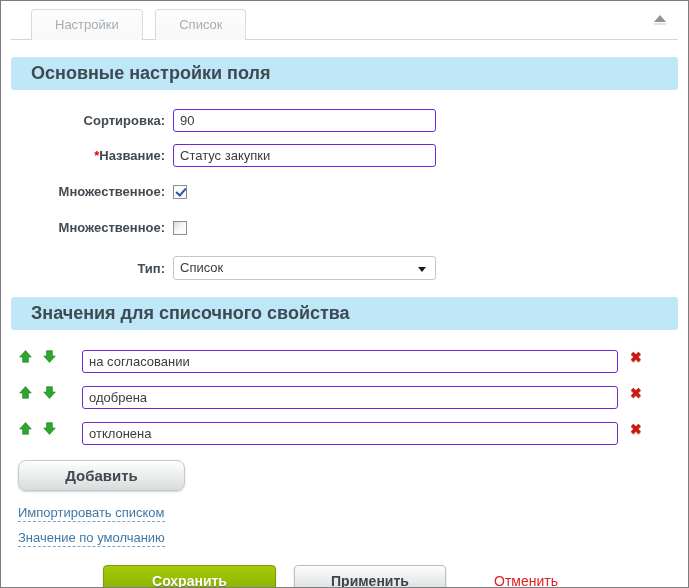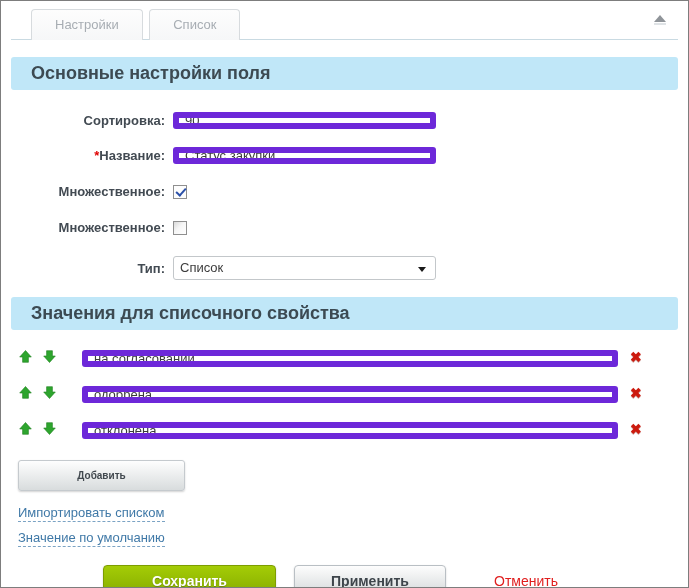--- a/index.html
+++ b/index.html
@@ -23,21 +23,21 @@
     padding:8px 0 0 20px;
     border-bottom:1px solid #c9dae2;
     height:39px;
   }
   .tab {
     display:inline-block;
     vertical-align:bottom;
     height:31px;
     line-height:30px;
     padding:0 23px;
-    margin-right:2px;
+    margin-right:8px;
     border:1px solid #d7dbde;
     border-bottom:none;
     border-radius:4px 4px 0 0;
     background:linear-gradient(#fdfdfd,#f6f7f8);
     color:#a7adb3;
     font-size:13px;
     cursor:pointer;
   }
   .collapse-arrow {
     position:absolute;
@@ -83,22 +83,22 @@
     text-align:right;
     font-size:13px;
     font-weight:bold;
     color:#424a52;
     padding-right:8px;
     flex:none;
   }
   .req { color:#e00000; }
   .text-input {
     width:263px;
-    height:17px;
-    border:6px solid #6d28d9;
+    height:23px;
+    border:1px solid #6d28d9;
     border-radius:3px;
     padding:0 6px;
     font-family:"Liberation Sans", sans-serif;
     font-size:13px;
     color:#3c3c3c;
     background:#fff;
     outline:none;
   }
   .checkbox {
     position:relative;
@@ -162,25 +162,25 @@
     cursor:pointer;
     text-shadow:0 1px 0 rgba(120,20,10,.35);
   }
 
   
   .add-button {
     display:block;
     margin:15px 0 0 17px;
     width:167px; height:31px;
     border:1px solid #c5cace;
-    border-radius:3px;
+    border-radius:8px;
     background:linear-gradient(#fefefe,#d8dcdd);
     box-shadow:0 1px 2px rgba(0,0,0,.18);
     font-family:"Liberation Sans", sans-serif;
-    font-size:10px;
+    font-size:15px;
     font-weight:bold;
     color:#41484e;
     cursor:pointer;
   }
   .links { margin:14px 0 0 17px; }
   .dashed-link {
     display:table;
     font-size:13px;
     color:#4079a7;
     text-decoration:none;

